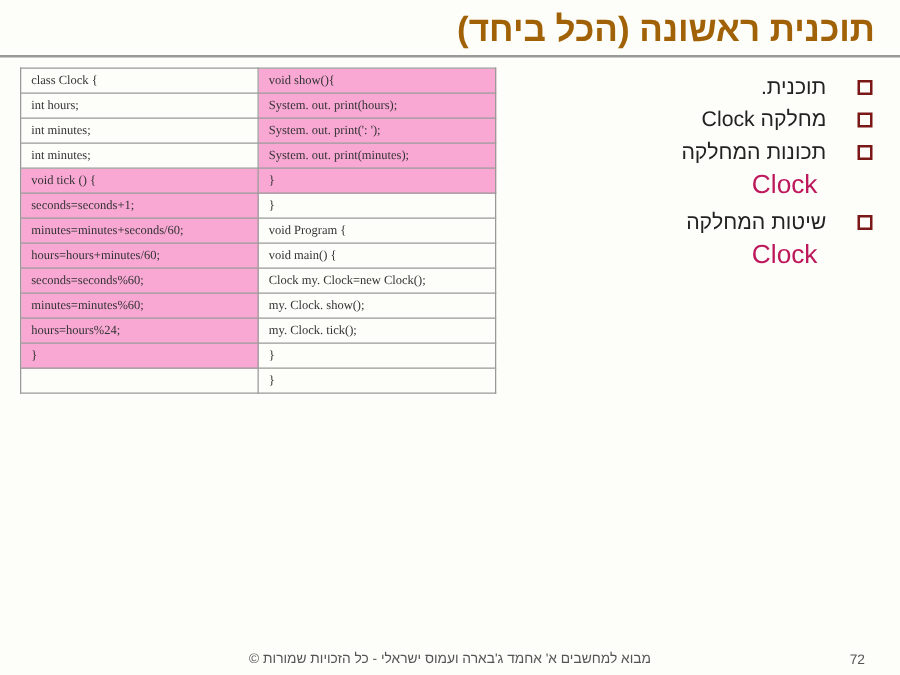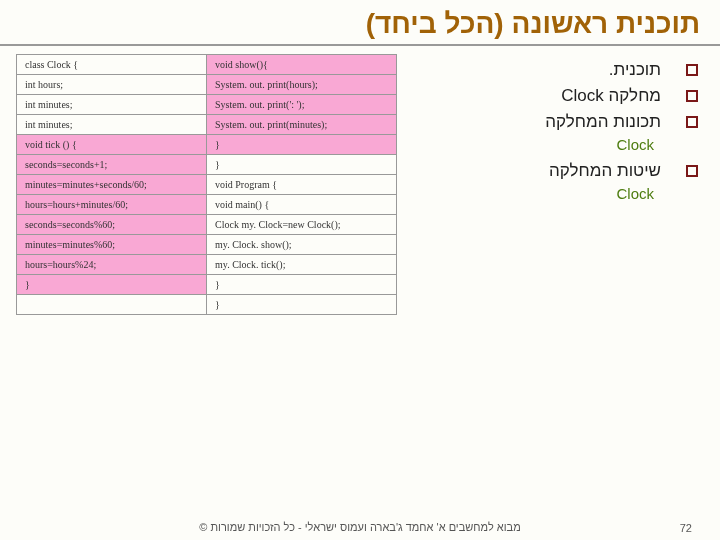--- a/index.html
+++ b/index.html
@@ -58,22 +58,22 @@
   .sq {
     display: inline-block;
     width: 12px;
     height: 12px;
     border: 2px solid #7a1818;
     margin-top: 4px;
     flex-shrink: 0;
   }
   .indent {
     padding-right: 44px;
-    font-size: 15px;
-    color: #4d7c0f;
+    font-size: 21px;
+    color: #be185d;
     padding-bottom: 6px;
   }
   .footer {
     position: absolute;
     bottom: 6px;
     width: 100%;
     display: flex;
     justify-content: space-between;
     align-items: center;
     padding: 0 28px;

